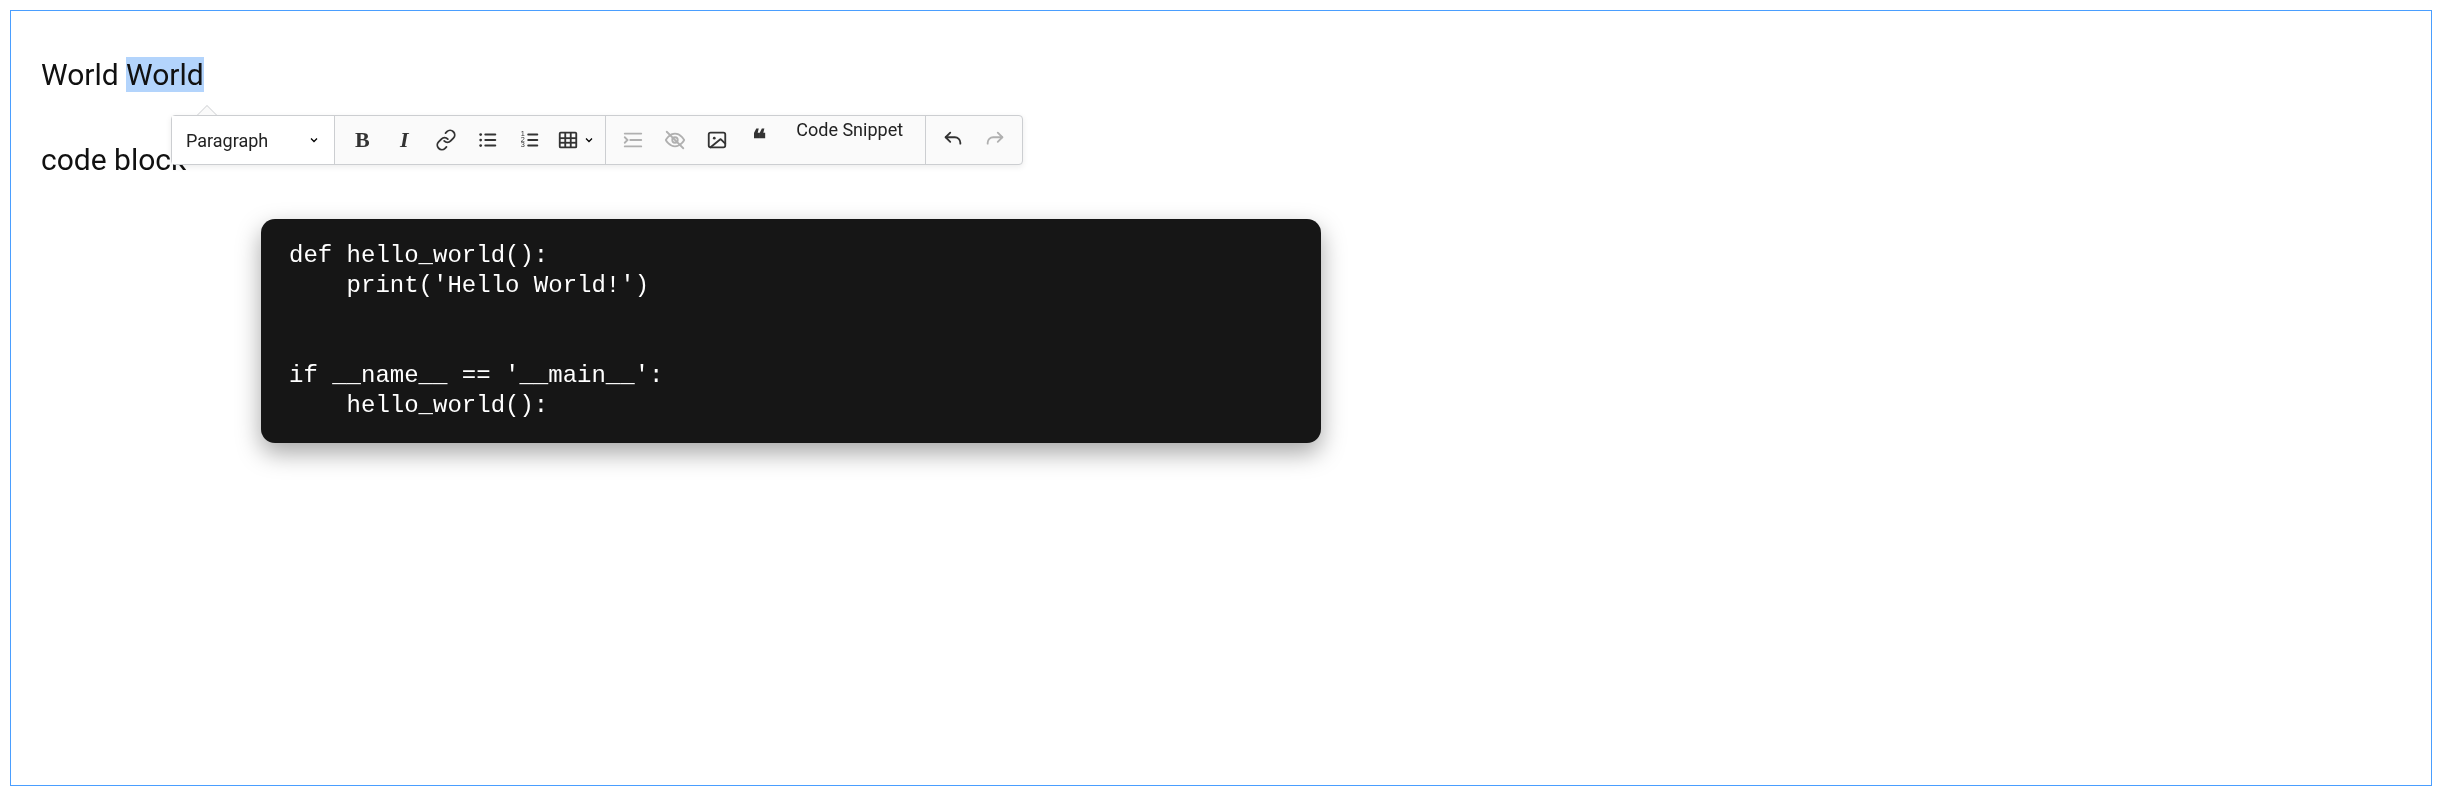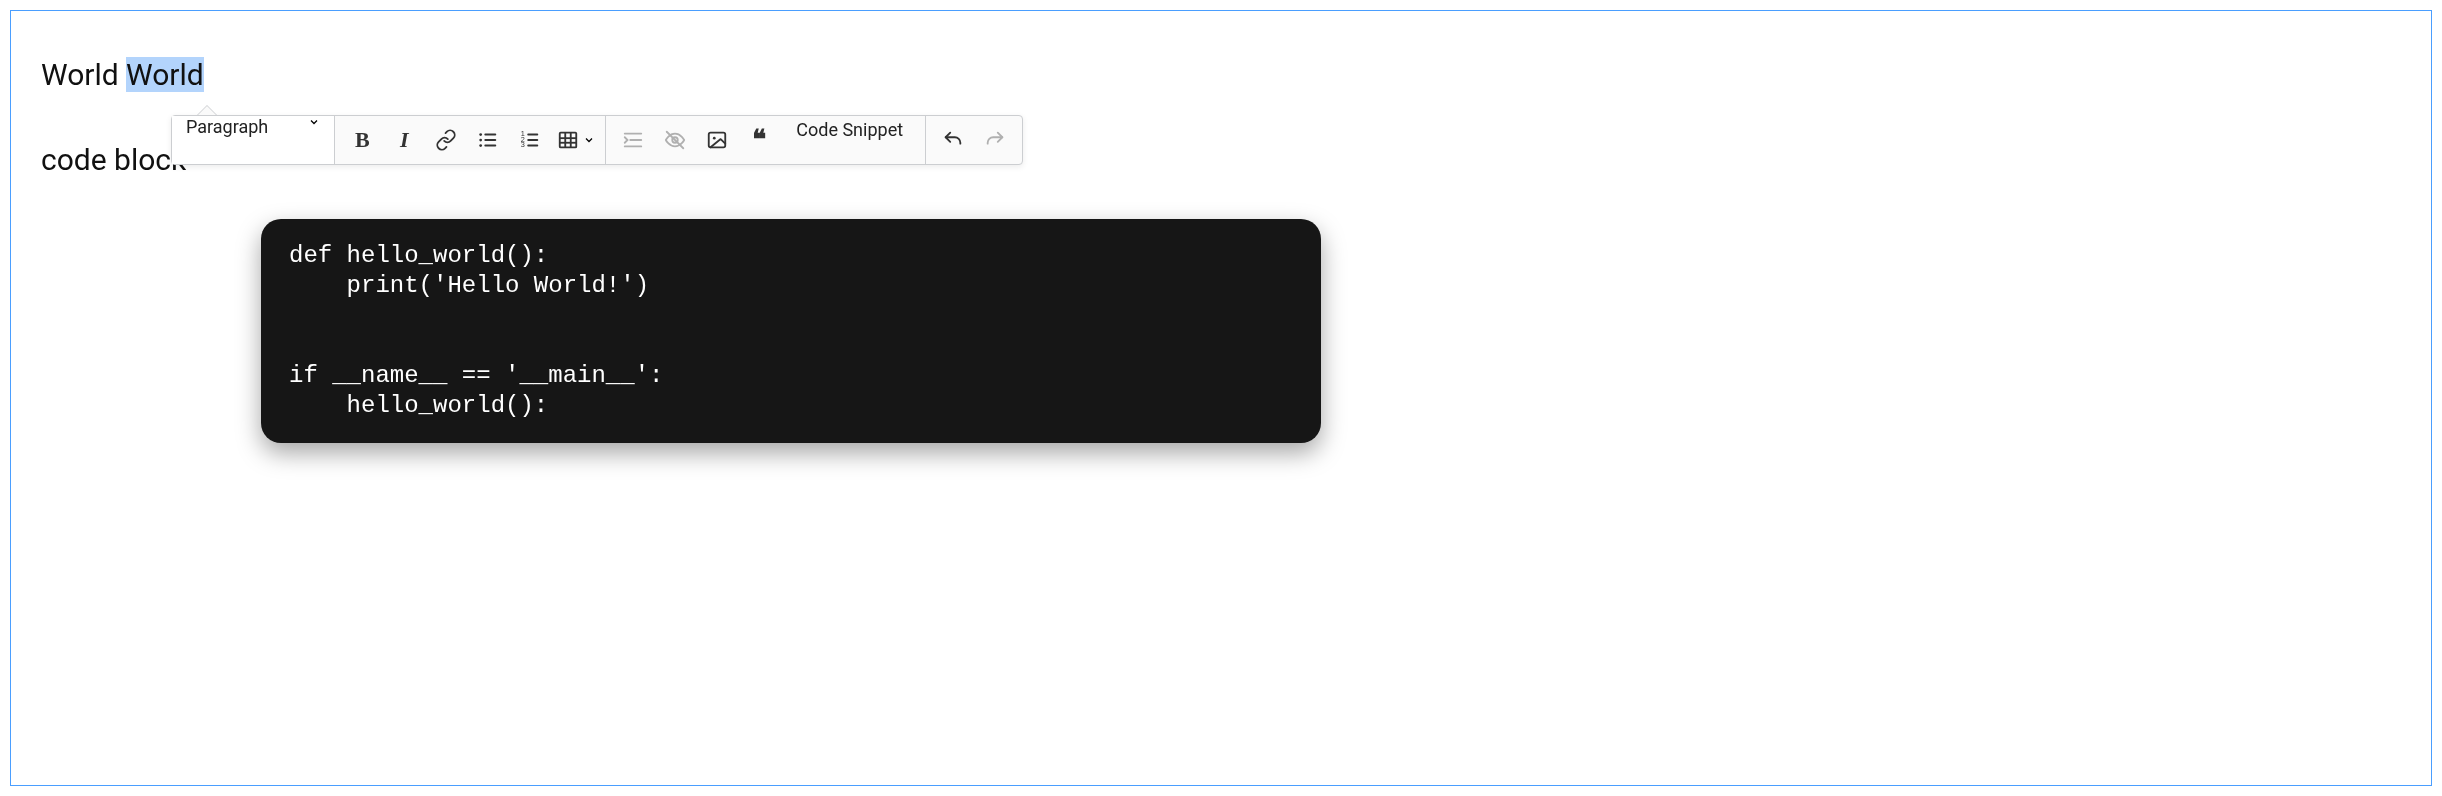--- a/index.html
+++ b/index.html
@@ -75,21 +75,21 @@
   .tb-group {
     display: flex;
     align-items: center;
     padding: 0 6px;
     border-right: 1px solid #ccced1;
   }
   .tb-group:last-child { border-right: none; }
 
   .heading-dd {
     display: flex;
-    align-items: flex-start;
+    align-items: center;
     gap: 40px;
     padding: 0 14px;
     height: 100%;
     cursor: pointer;
     background: #fff;
     border-right: 1px solid #ccced1;
   }
   .heading-dd .lbl {
     font-size: 18px;
     color: #222;
@@ -138,21 +138,21 @@
   }
 
   
   .code-block-wrap {
     margin-left: 220px;
     margin-right: 220px;
   }
   .code-block {
     background: #161616;
     color: #fff;
-    border-radius: 20px;
+    border-radius: 14px;
     padding: 22px 28px;
     font-family: "Courier New", Courier, monospace;
     font-size: 24px;
     line-height: 1.25;
     white-space: pre;
     box-shadow: 0 10px 24px rgba(0,0,0,0.35);
     width: 1060px;
   }
 </style>
 </head>

